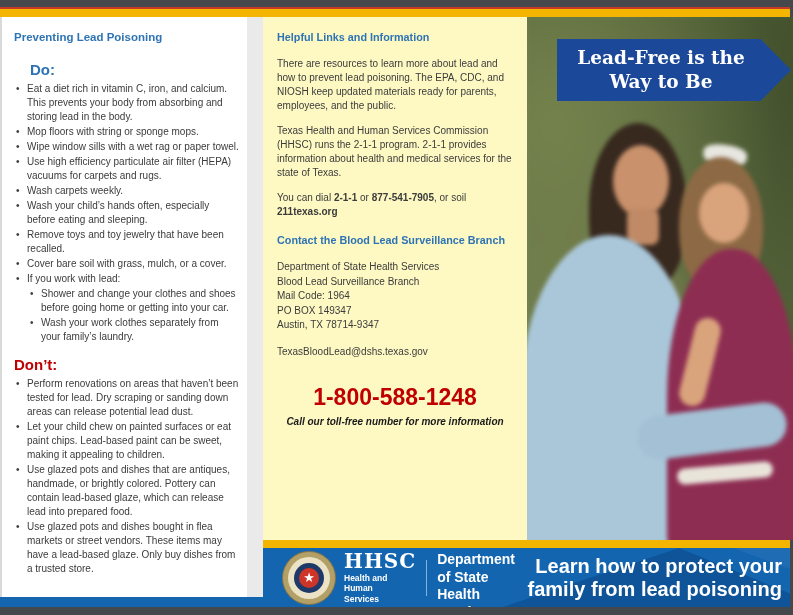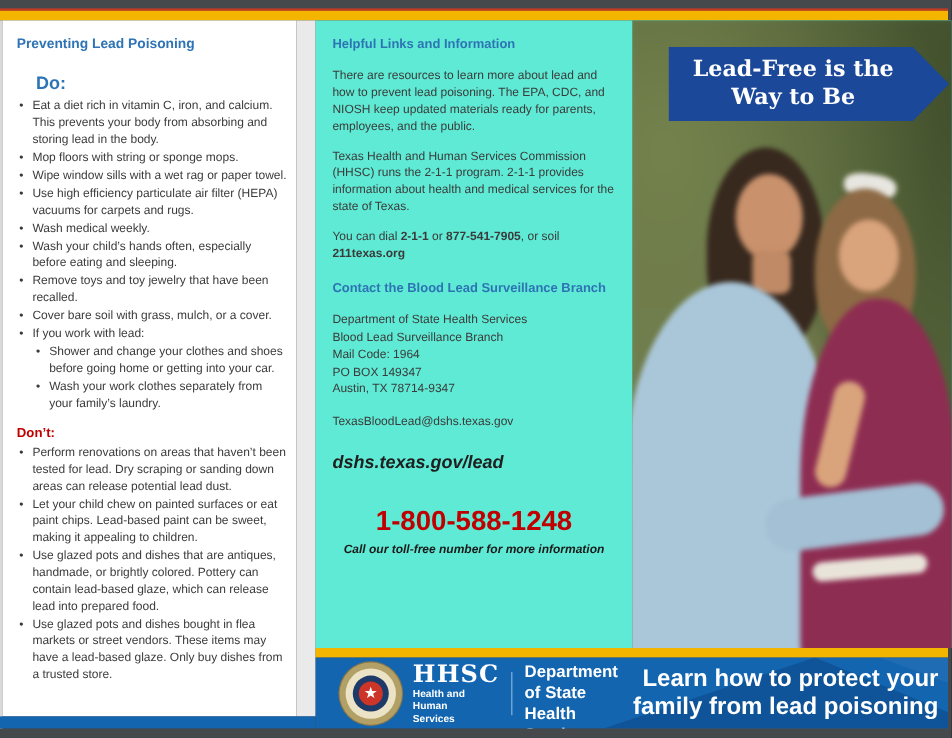--- a/index.html
+++ b/index.html
@@ -7,26 +7,26 @@
           font-family:"Liberation Sans",sans-serif;-webkit-font-smoothing:antialiased;}
   
   .red-line{position:absolute;left:0;top:7px;width:790px;height:2px;background:#c43a24;}
   .yellow-bar{position:absolute;left:0;top:9px;width:790px;height:8px;background:#f3b500;}
   .left-edge{position:absolute;left:0;top:17px;width:2px;height:590px;background:#d9d9d9;}
 
   
   .panel-left{position:absolute;left:2px;top:17px;width:245px;height:580px;background:#fff;
               padding:12px 8px 0 12px;box-sizing:border-box;color:#3b3b3b;font-size:10px;line-height:1.4;}
   .divider-gap{position:absolute;left:247px;top:17px;width:16px;height:580px;background:#eaeaea;}
-  .panel-mid{position:absolute;left:263px;top:17px;width:264px;height:523px;background:#5eead4;
+  .panel-mid{position:absolute;left:263px;top:17px;width:264px;height:523px;background:#fef9c3;
              padding:13px 14px 12px 14px;box-sizing:border-box;color:#3b3b3b;font-size:10px;line-height:1.4;}
 
   h1.sec{font-size:11.5px;font-weight:bold;color:#2e74b5;margin:0 0 14px 0;}
   .do-head{font-size:15px;font-weight:bold;color:#2e74b5;margin:0 0 2px 16px;}
-  .dont-head{font-size:11px;font-weight:bold;color:#c00000;margin:10px 0 2px 0;}
+  .dont-head{font-size:15px;font-weight:bold;color:#c00000;margin:10px 0 2px 0;}
   .bi{position:relative;padding-left:13px;margin:0 0 1px 0;}
   .bi::before{content:"\2022";position:absolute;left:2px;top:0;color:#3b3b3b;}
   .bi.sub{margin-left:14px;}
   .mid-head{font-size:10.8px;font-weight:bold;color:#2e74b5;margin:0 0 12px 0;}
   .para{margin:0 0 11px 0;}
   .linklist{margin:0 0 11px 0;}
   .addr{line-height:1.45;}
   .email-line{margin:12px 0 0 0;}
   .site{font-size:15px;font-weight:bold;font-style:italic;color:#1f1f1f;margin:16px 0 0 0;}
   .phone{font-size:23px;font-weight:bold;color:#c00000;text-align:center;margin:22px 0 2px 0;}
@@ -91,21 +91,21 @@
   <div class="yellow-bar"></div>
   <div class="left-edge"></div>
 
   <div class="panel-left">
     <h1 class="sec">Preventing Lead Poisoning</h1>
     <div class="do-head">Do:</div>
     <div class="bi">Eat a diet rich in vitamin C, iron, and calcium. This prevents your body from absorbing and storing lead in the body.</div>
     <div class="bi">Mop floors with string or sponge mops.</div>
     <div class="bi">Wipe window sills with a wet rag or paper towel.</div>
     <div class="bi">Use high efficiency particulate air filter (HEPA) vacuums for carpets and rugs.</div>
-    <div class="bi">Wash medical weekly.</div>
+    <div class="bi">Wash carpets weekly.</div>
     <div class="bi">Wash your child’s hands often, especially before eating and sleeping.</div>
     <div class="bi">Remove toys and toy jewelry that have been recalled.</div>
     <div class="bi">Cover bare soil with grass, mulch, or a cover.</div>
     <div class="bi">If you work with lead:</div>
     <div class="bi sub">Shower and change your clothes and shoes before going home or getting into your car.</div>
     <div class="bi sub">Wash your work clothes separately from your family’s laundry.</div>
     <div class="dont-head">Don’t:</div>
     <div class="bi">Perform renovations on areas that haven’t been tested for lead. Dry scraping or sanding down areas can release potential lead dust.</div>
     <div class="bi">Let your child chew on painted surfaces or eat paint chips. Lead-based paint can be sweet, making it appealing to children.</div>
     <div class="bi">Use glazed pots and dishes that are antiques, handmade, or brightly colored. Pottery can contain lead-based glaze, which can release lead into prepared food.</div>
@@ -121,21 +121,20 @@
     <p class="para"><span>You can dial </span><b>2-1-1</b><span> or </span><b>877-541-7905</b><span>, or soil </span><b>211texas.org</b></p>
     <div class="mid-head" style="margin-top:14px;">Contact the Blood Lead Surveillance Branch</div>
     <div class="addr">
       <div>Department of State Health Services</div>
       <div>Blood Lead Surveillance Branch</div>
       <div>Mail Code: 1964</div>
       <div>PO BOX 149347</div>
       <div>Austin, TX 78714-9347</div>
     </div>
     <div class="email-line">TexasBloodLead@dshs.texas.gov</div>
-    <div class="site">dshs.texas.gov/lead</div>
     <div class="phone">1-800-588-1248</div>
     <div class="phone-cap">Call our toll-free number for more information</div>
   </div>
 
   <div class="photo">
     <div class="bg"></div>
     <div class="fig w-hair"></div>
     <div class="fig w-face"></div>
     <div class="fig w-neck"></div>
     <div class="fig w-blouse"></div>

